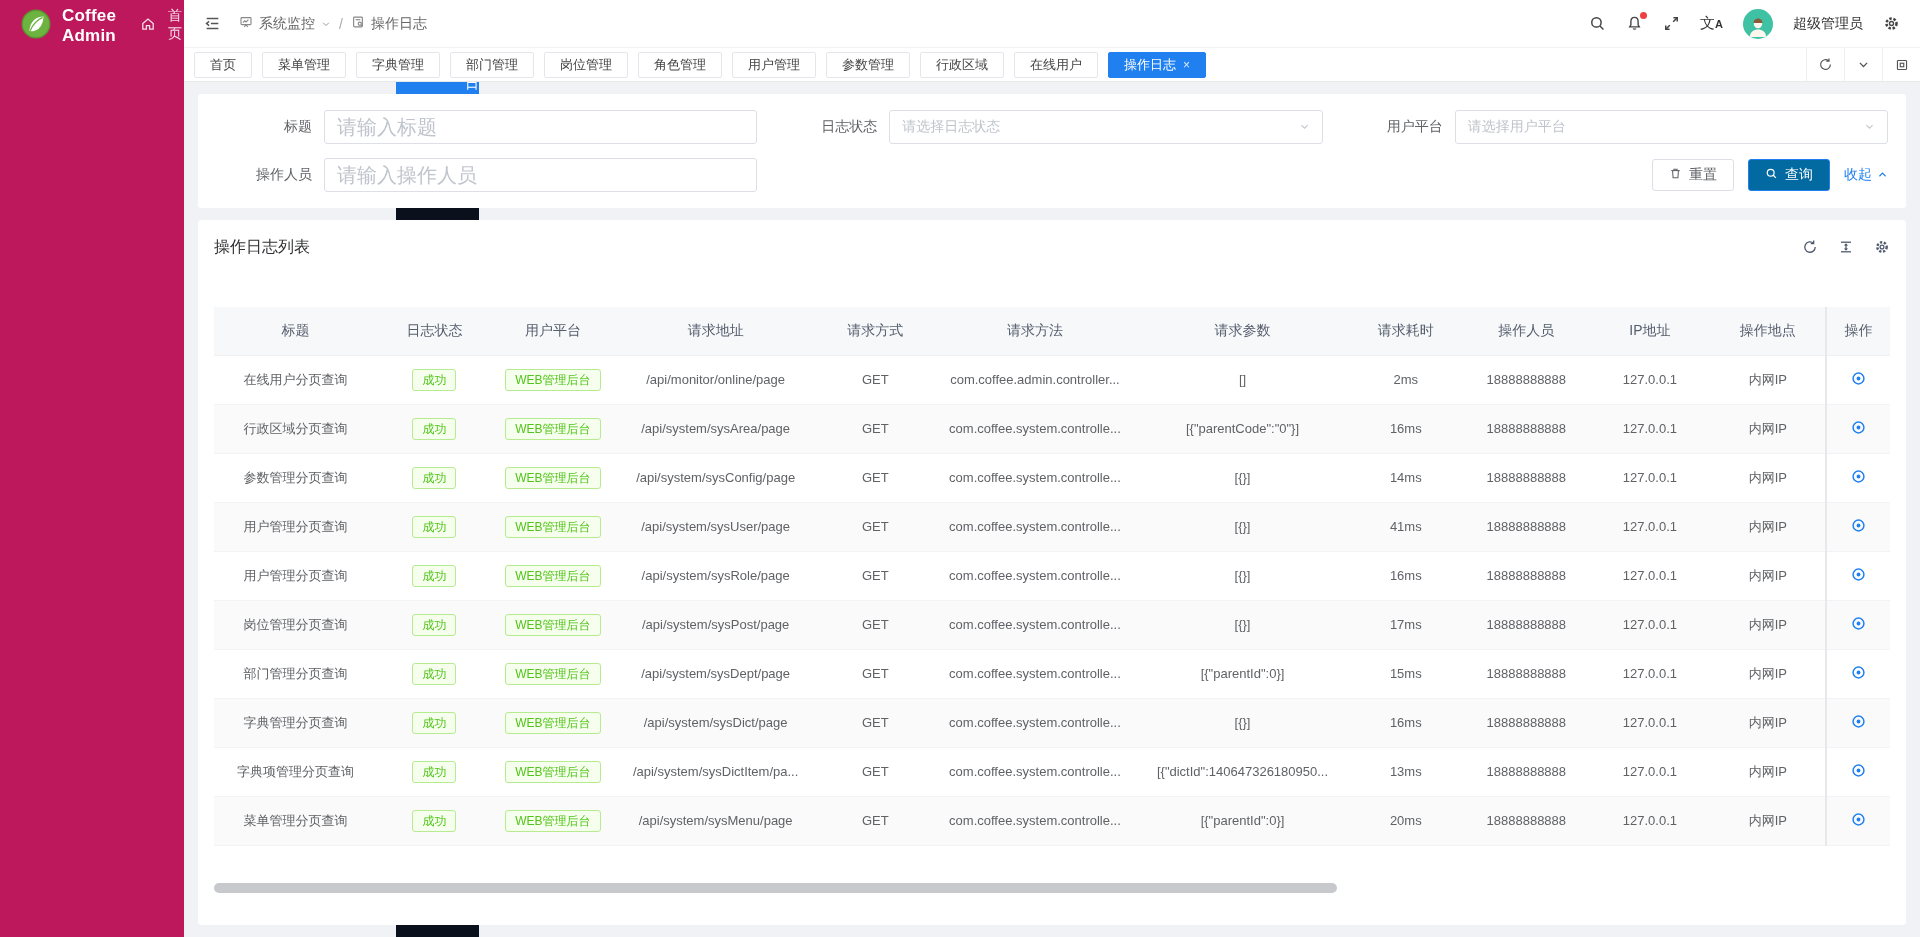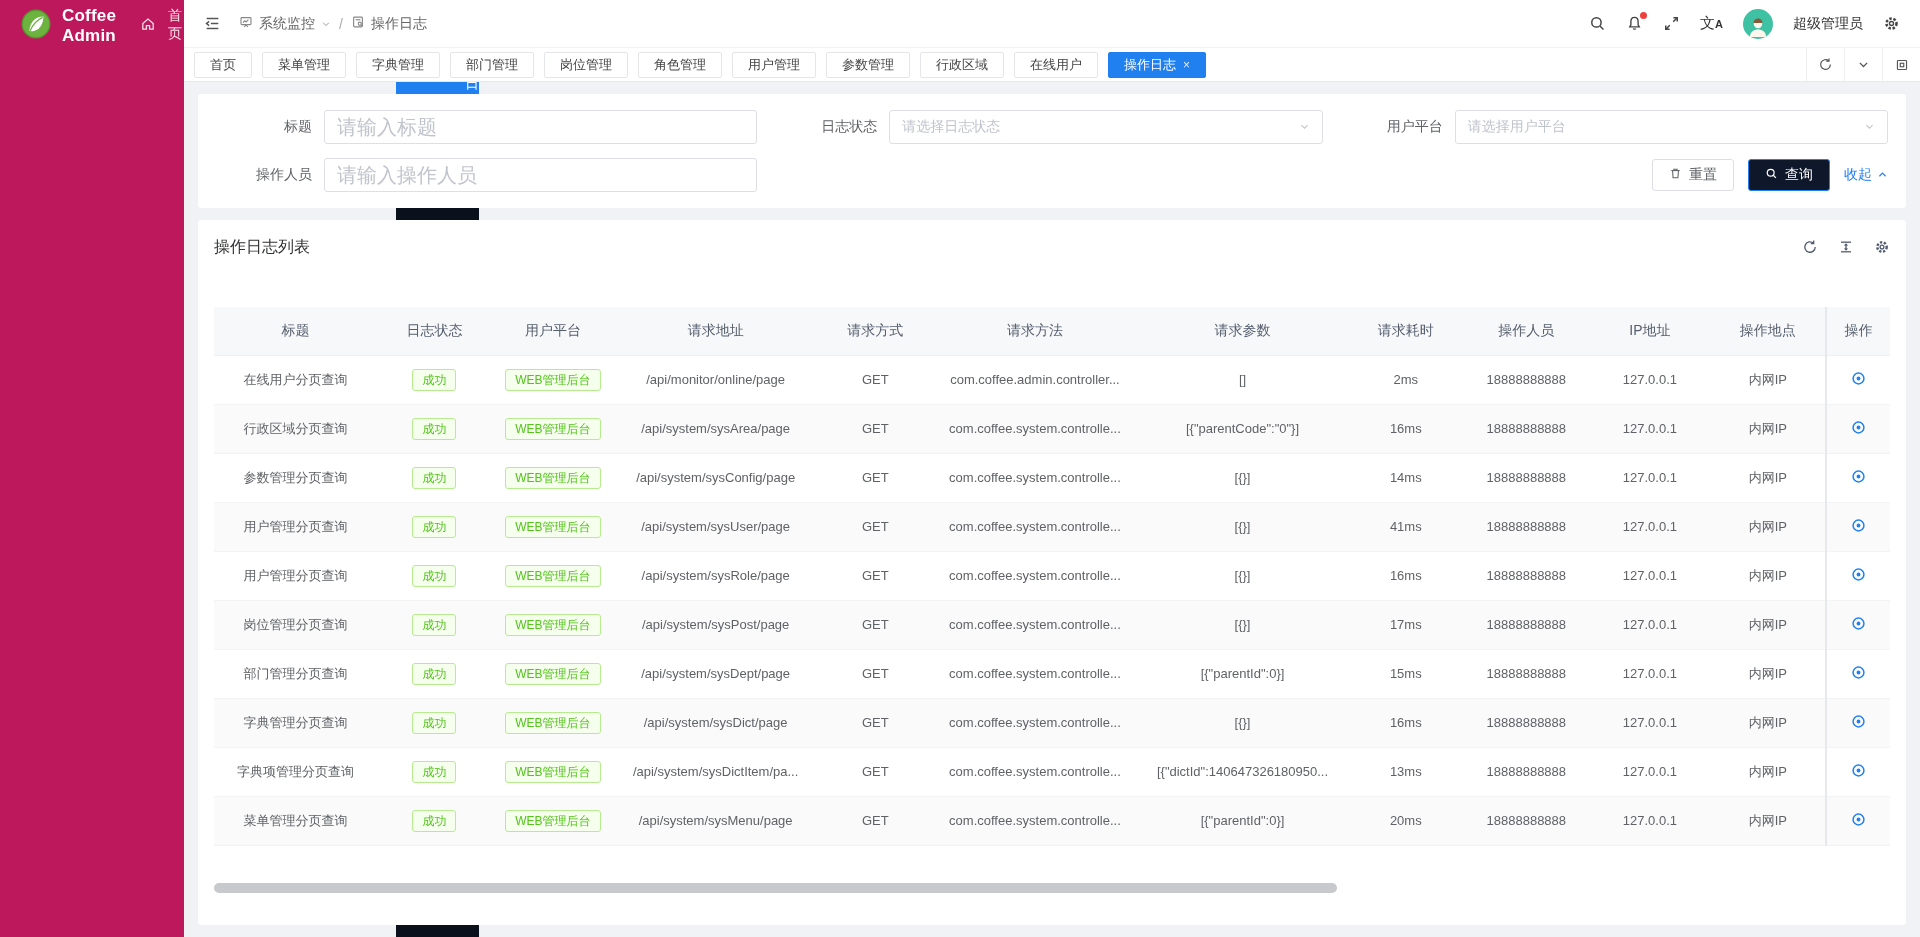--- a/index.html
+++ b/index.html
@@ -48,21 +48,21 @@
   .field { display:flex; align-items:center; }
   .field .lbl { width:96px; text-align:right; margin-right:12px; font-size:14px; color:#606266; flex-shrink:0; }
   .ctrl { flex:1; height:34px; border:1px solid #dcdfe6; border-radius:3px; display:flex; align-items:center; padding:0 12px; background:#fff; }
   .ctrl input { border:none; outline:none; width:100%; font-size:20px; color:#333; font-family:inherit; }
   .ctrl input::placeholder { color:#c0c4cc; }
   .ctrl.select { justify-content:space-between; cursor:pointer; }
   .ctrl.select .ph { color:#c0c4cc; font-size:14px; }
   .ctrl.select .chev { color:#c0c4cc; }
   .filter-actions { grid-column:2 / 4; display:flex; align-items:center; justify-content:flex-end; gap:14px; }
   .btn { height:32px; border-radius:3px; display:inline-flex; align-items:center; gap:7px; font-size:14px; padding:0 16px; cursor:pointer; border:1px solid #dcdfe6; background:#fff; color:#606266; font-family:inherit; }
-  .btn.primary { background:#0f172a; border-color:#2080f0; color:#fff; }
+  .btn.primary { background:#0369a1; border-color:#2080f0; color:#fff; }
   .link-collapse { color:#2080f0; font-size:14px; display:inline-flex; align-items:center; gap:5px; cursor:pointer; }
 
   
   .table-card { background:#fff; border-radius:3px; margin-top:12px; flex:1; display:flex; flex-direction:column; padding:4px 16px 12px; min-height:0;gap:37px; }
   .card-head { height:46px; display:flex; align-items:center; justify-content:space-between; flex-shrink:0; }
   .card-title { font-size:16px; color:#303133; font-weight:500; }
   .card-tools { display:flex; align-items:center; gap:20px; color:#515a6e; }
 
   table { width:100%; border-collapse:collapse; table-layout:fixed; flex-shrink:0; }
   th, td { text-align:center; font-weight:normal; overflow:hidden; white-space:nowrap; text-overflow:ellipsis; }

